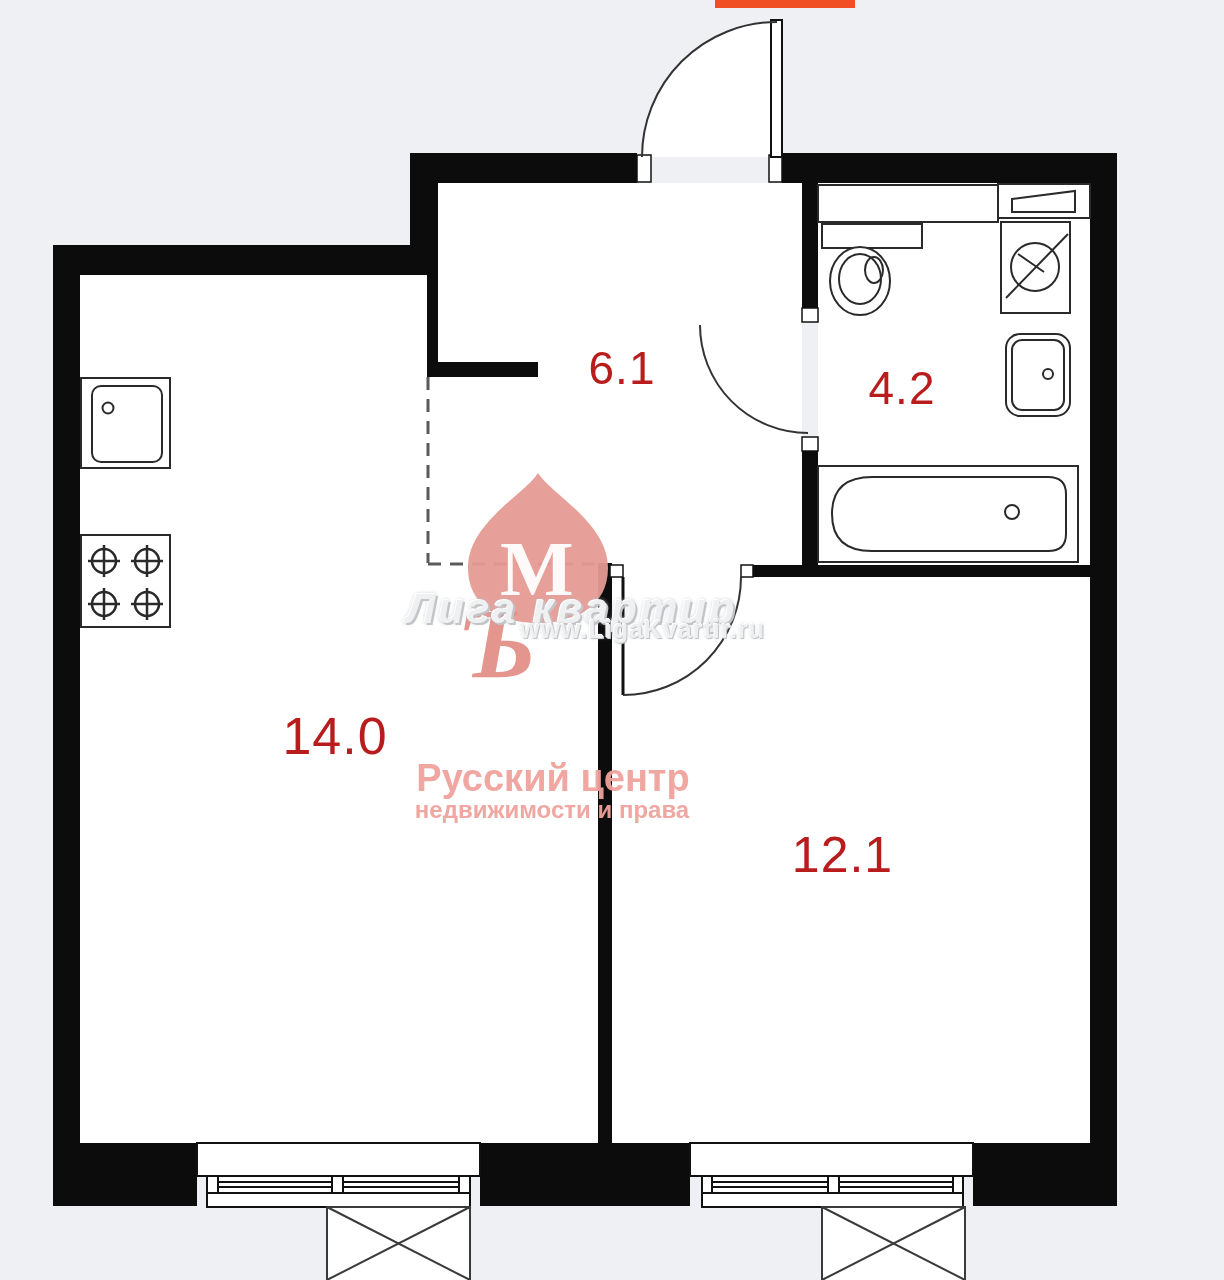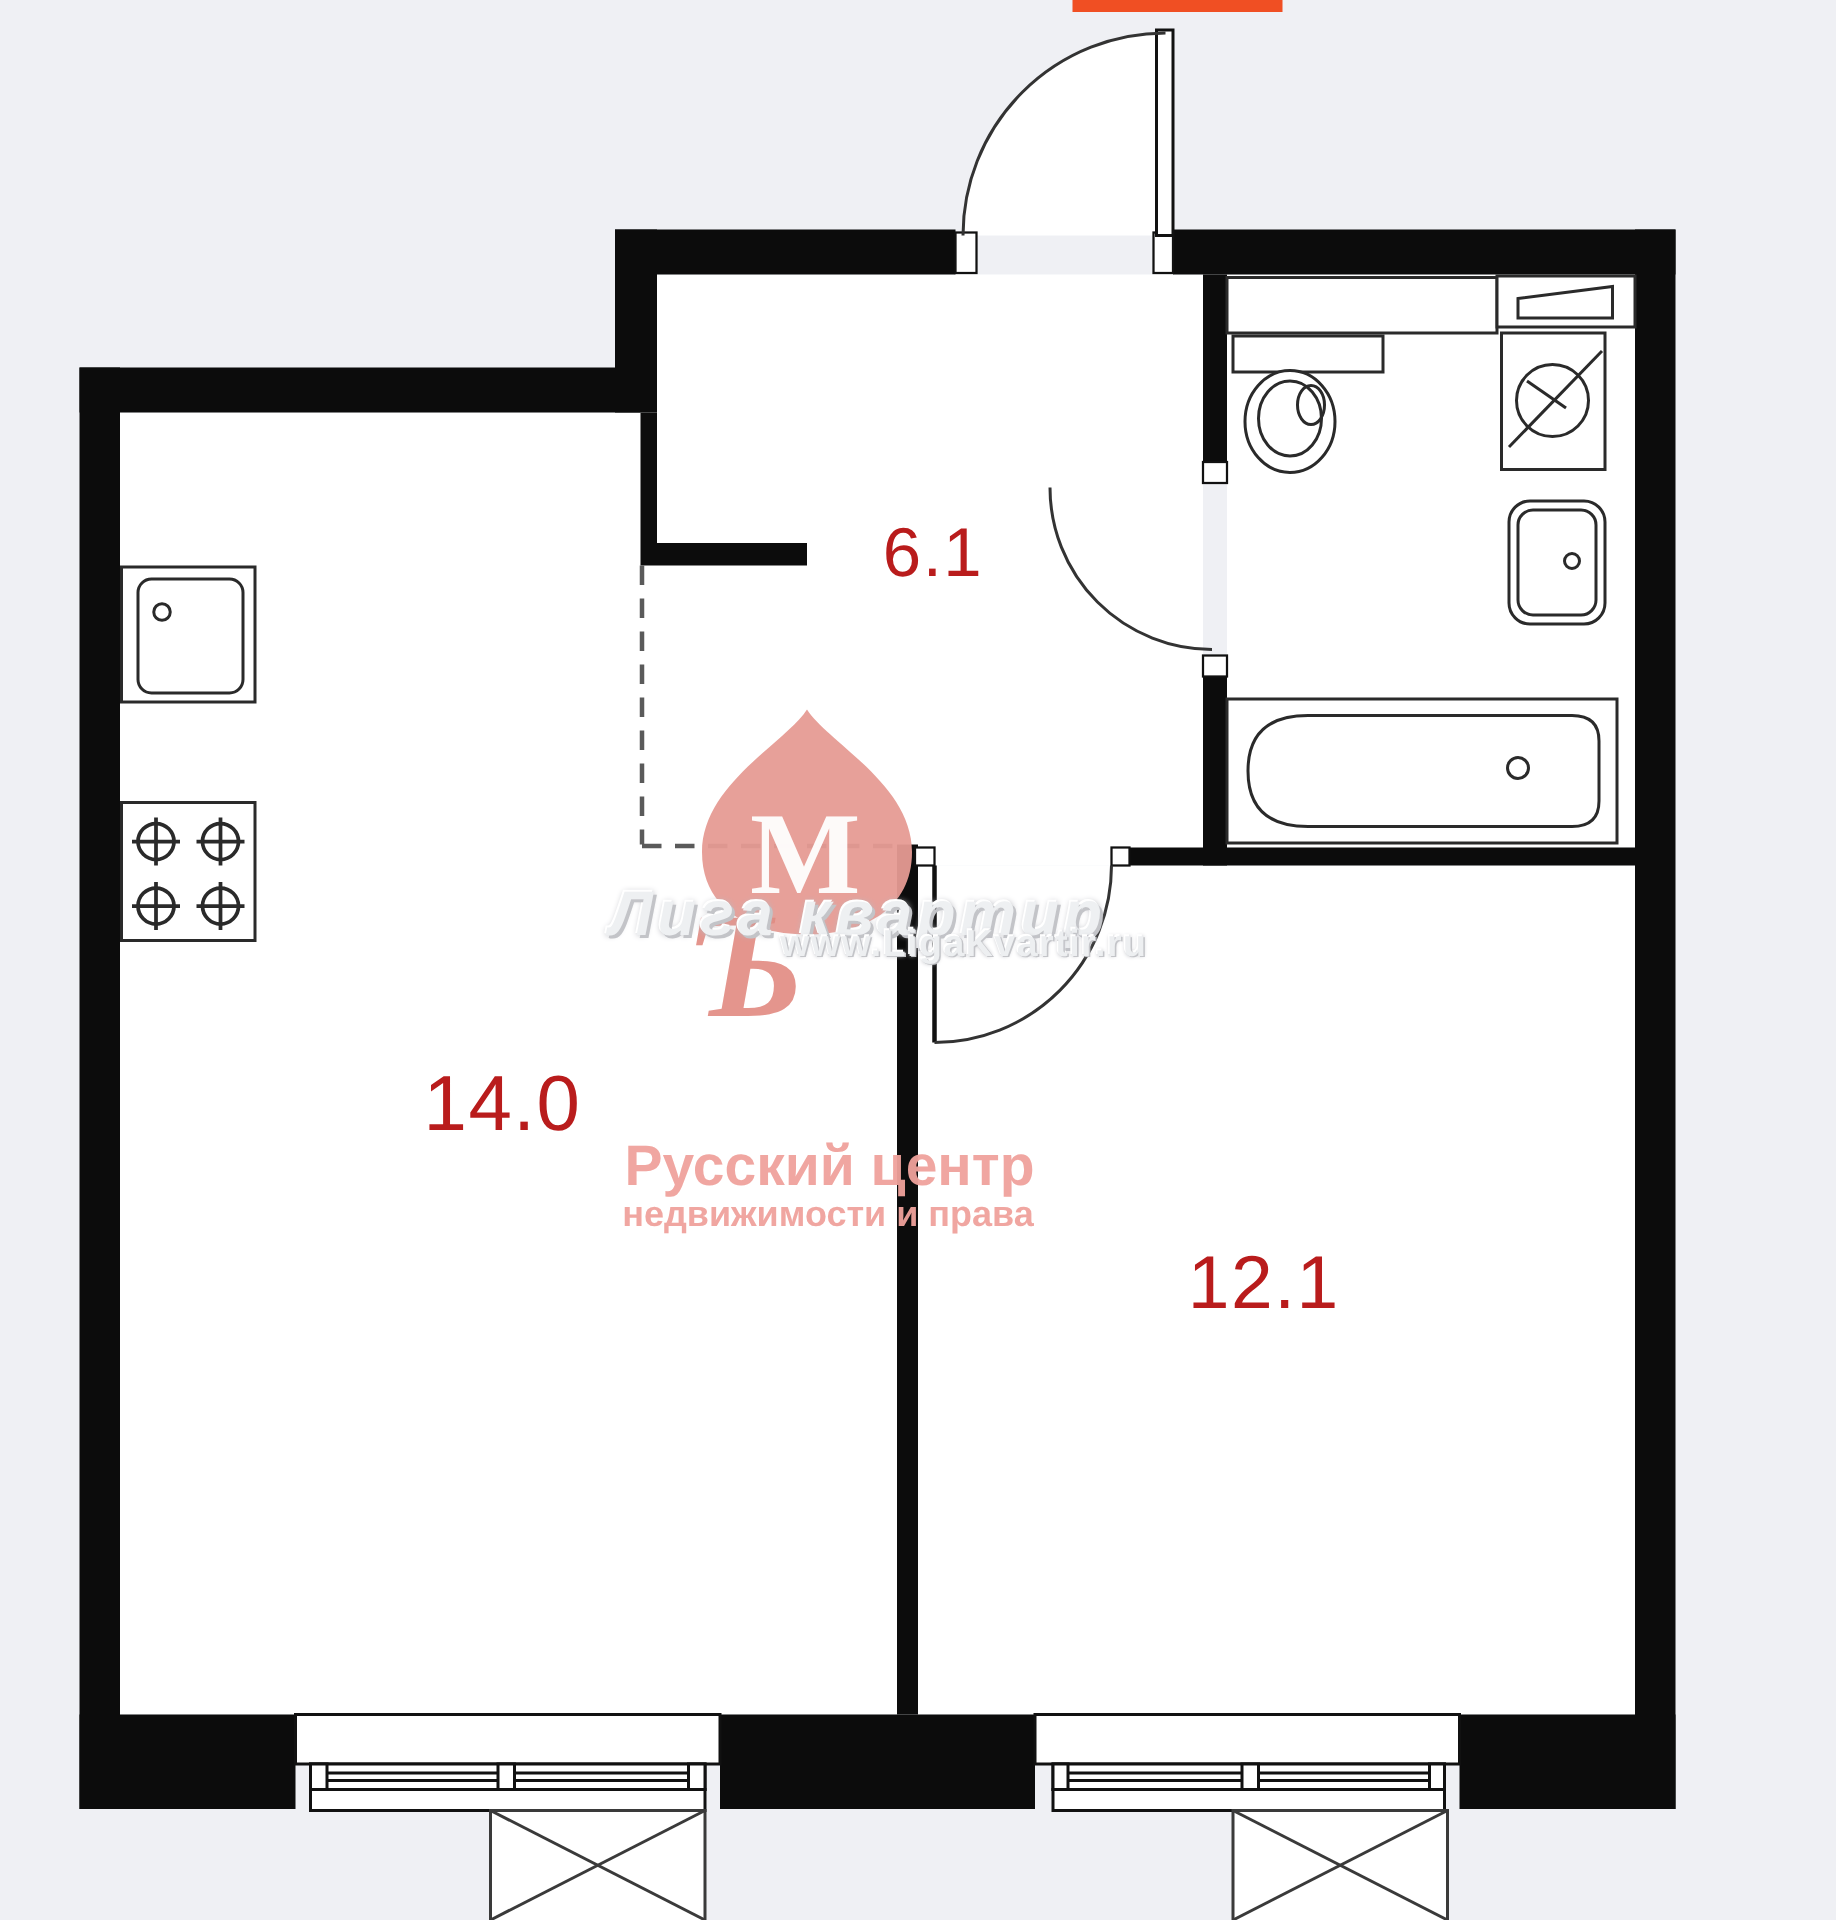--- a/index.html
+++ b/index.html
@@ -165,20 +165,21 @@
       <line x1="470" y1="1207" x2="327" y2="1280"></line>
     </g>
     <g fill="#ffffff" stroke="#3a3a3a" stroke-width="2">
       <path d="M 822 1280 L 822 1207 L 965 1207 L 965 1280"></path>
       <line x1="822" y1="1207" x2="965" y2="1280"></line>
       <line x1="965" y1="1207" x2="822" y2="1280"></line>
     </g>
   </svg>
 
   <div class="room-label" style="left:560px;top:341px;width:124px;font-size:46px;">6.1</div>
+  <div class="room-label" style="left:840px;top:361px;width:124px;font-size:46px;">4.2</div>
   <div class="room-label" style="left:260px;top:706px;width:150px;font-size:52px;">14.0</div>
   <div class="room-label" style="left:770px;top:826px;width:145px;font-size:50px;">12.1</div>
 
   <svg class="wm" style="left:420px;top:465px;" width="290" height="245" viewBox="0 0 290 245">
     <path d="M118 8 C104 30 48 58 48 103 C48 141 80 158 118 158 C156 158 188 141 188 103 C188 58 132 30 118 8 Z" fill="#e69b93" opacity="0.95"></path>
     <text x="80" y="130" font-family="Liberation Serif, serif" font-weight="bold" font-size="78" fill="#ffffff" opacity="0.95">М</text>
     <text x="40" y="212" font-family="Liberation Serif, serif" font-weight="bold" font-style="italic" font-size="100" fill="#e28a81" opacity="0.9">Ъ</text>
   </svg>
 
   <div class="wm wm-liga" style="left:352px;top:585px;width:440px;text-align:center;font-size:42px;">Лига квартир</div>

